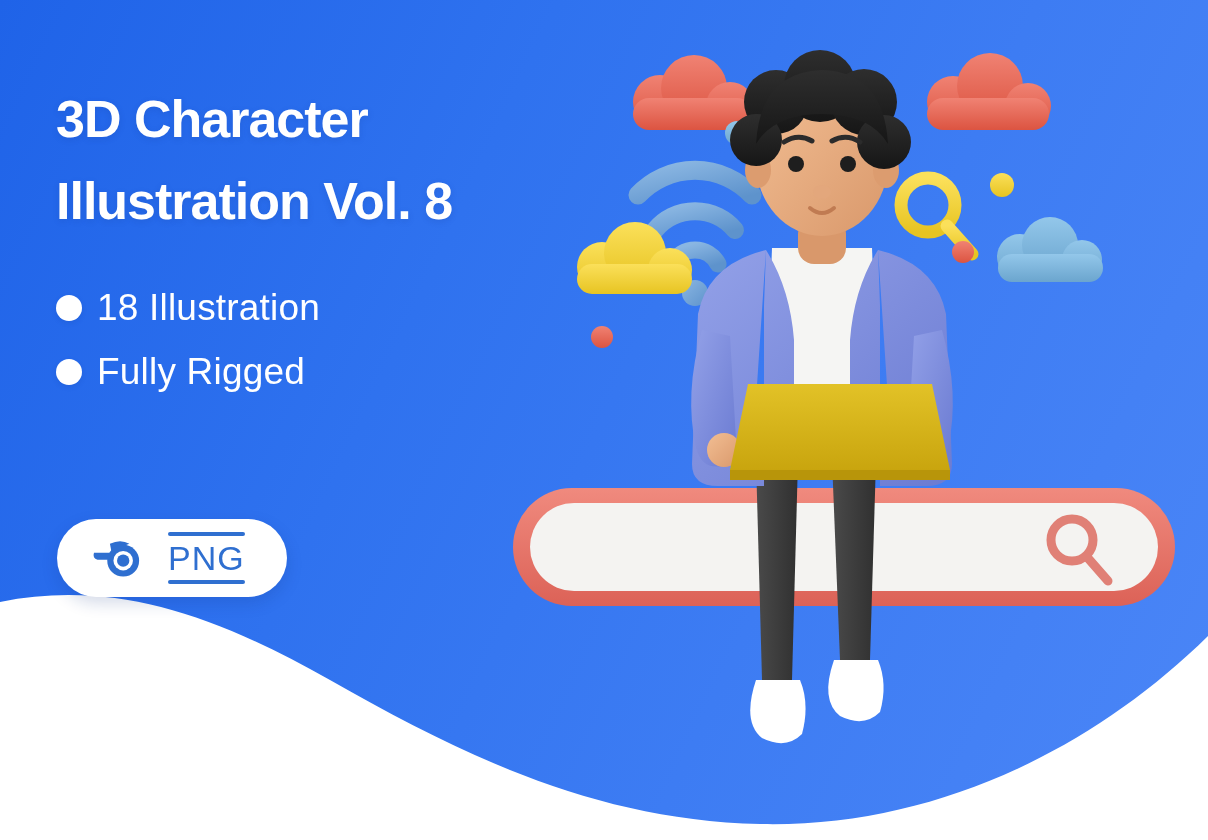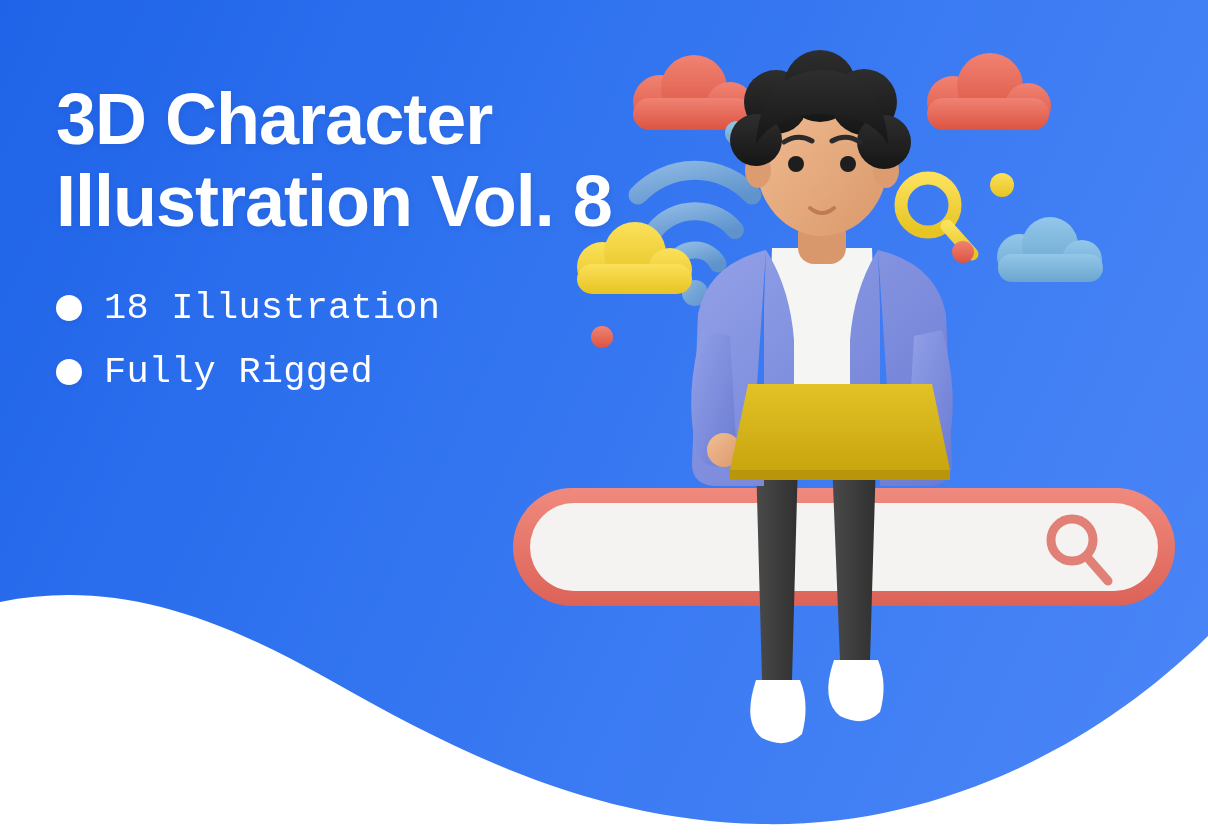--- a/index.html
+++ b/index.html
@@ -6,30 +6,30 @@
   body{font-family:"Liberation Sans",sans-serif;}
   #stage{position:relative;width:1208px;height:840px;overflow:hidden;background:#ffffff;}
 
   
   .bg-blue{position:absolute;inset:0;
     background:linear-gradient(115deg,#1f63e8 0%,#2f72ef 35%,#3d7cf3 65%,#4b86f7 100%);}
   .wave{position:absolute;left:0;bottom:0;width:1208px;height:300px;}
 
   
   .copy{position:absolute;left:56px;top:78px;width:700px;}
-  .headline{color:#ffffff;font-weight:bold;font-size:72px;line-height:82px;
+  .headline{color:#ffffff;font-weight:bold;font-size:52px;line-height:82px;
     letter-spacing:-1px;margin:0;text-shadow:0 2px 6px rgba(20,60,150,.18);}
   .headline .l2{display:block;}
 
   .bullets{list-style:none;margin:0;padding:0;position:absolute;left:56px;top:288px;}
   .bullets li{display:flex;align-items:center;margin-bottom:24px;}
   .dot{width:26px;height:26px;border-radius:50%;background:#ffffff;flex:0 0 auto;
     box-shadow:0 2px 5px rgba(20,60,150,.15);}
-  .bullet-label{color:#ffffff;font-size:37px;line-height:40px;margin-left:22px;
-    letter-spacing:.2px;font-family:Liberation Mono, monospace;}
+  .bullet-label{color:#ffffff;font-size:37px;line-height:40px;margin-left:15px;
+    letter-spacing:.2px;}
 
   
   .badge{position:absolute;left:57px;top:519px;width:230px;height:78px;
     background:#ffffff;border-radius:39px;display:flex;align-items:center;
     box-shadow:0 6px 16px rgba(15,50,130,.18);}
   .blender-icon{margin-left:33px;width:54px;height:46px;flex:0 0 auto;}
   .png-mark{margin-left:24px;display:flex;flex-direction:column;align-items:stretch;}
   .png-rule{height:4px;background:#2f6fd0;border-radius:2px;}
   .png-text{color:#2f6fd0;font-size:34px;line-height:38px;font-weight:500;
     letter-spacing:1px;padding:3px 0;text-align:center;}
@@ -208,14 +208,28 @@
     <li>
       <span class="dot"></span>
       <span class="bullet-label">18 Illustration</span>
     </li>
     <li>
       <span class="dot"></span>
       <span class="bullet-label">Fully Rigged</span>
     </li>
   </ul>
 
+  <div class="badge">
+    <svg class="blender-icon" viewBox="0 0 60 52">
+      <path d="M4 20 L30 20 L30 28 L8 28 Q2 26 4 20 Z" fill="#2F6FD0"></path>
+      <path d="M22 10 Q34 4 44 10 Q32 14 24 20 Z" fill="#2F6FD0"></path>
+      <circle cx="37" cy="29" r="18" fill="#2F6FD0"></circle>
+      <circle cx="37" cy="29" r="11" fill="#FFFFFF"></circle>
+      <circle cx="37" cy="29" r="7" fill="#2F6FD0"></circle>
+    </svg>
+    <div class="png-mark">
+      <div class="png-rule"></div>
+      <div class="png-text">PNG</div>
+      <div class="png-rule"></div>
+    </div>
+  </div>
 
 </div>
 
 </body></html>

